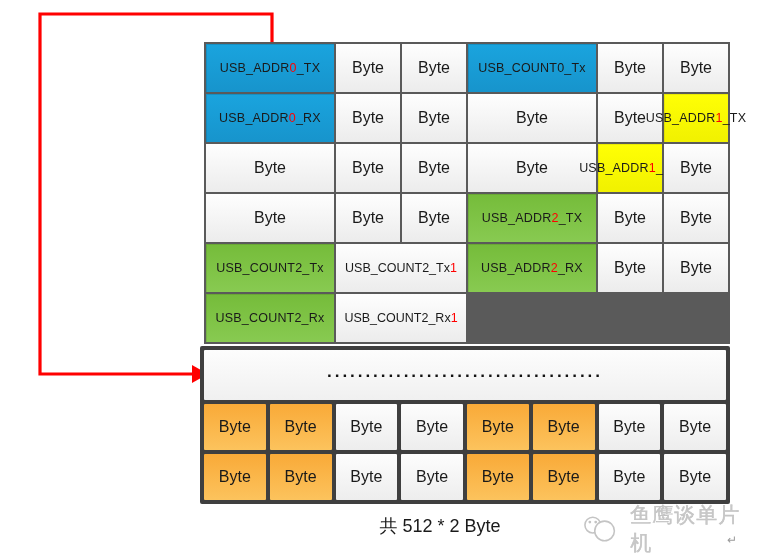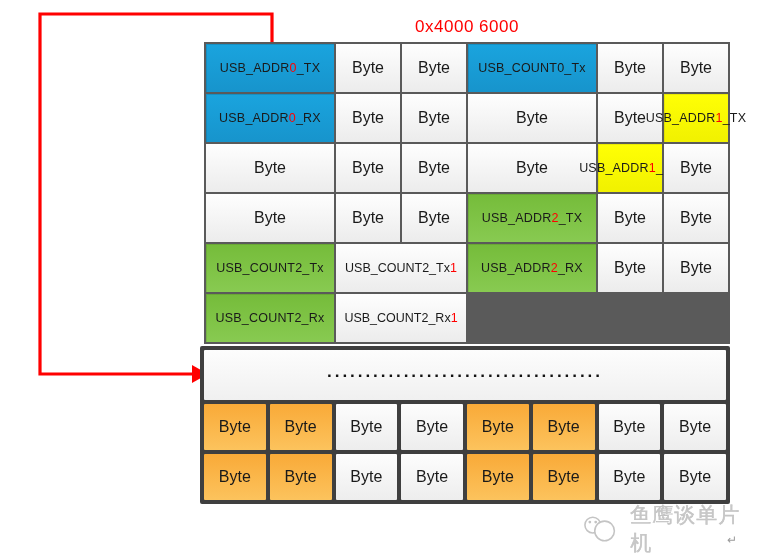--- a/index.html
+++ b/index.html
@@ -54,21 +54,20 @@
 </head>
 <body>
 
 <div class="canvas">
 
   <svg class="arrow-svg" width="760" height="558" viewBox="0 0 760 558">
     <path d="M272,42 L272,14 L40,14 L40,374 L193,374" fill="none" stroke="#FF0000" stroke-width="3.2"></path>
     <polygon points="192,365 208,374 192,383" fill="#FF0000"></polygon>
   </svg>
 
-  <div class="title">0x4000 6000</div>
 
   <div class="regtable">
 
     <div class="cell label c-blue">
       <span>USB_ADDR</span>
         <span class="red">0</span>
         <span>_TX</span>
     </div>
     <div class="cell byte c-white">
         <span>Byte</span>
@@ -228,20 +227,21 @@
         </div>
       <div class="bcell b-white">
           <span>Byte</span>
         </div>
       <div class="bcell b-white">
           <span>Byte</span>
         </div>
     </div>
   </div>
 
+  <div class="caption">共 512 * 2 Byte</div>
 
   <div class="watermark">
     <svg width="40" height="30" viewBox="0 0 40 30">
       <circle cx="13" cy="11" r="8" fill="#ffffff" stroke="#c4c4c4" stroke-width="1.6"></circle>
       <circle cx="25" cy="17" r="10" fill="#ffffff" stroke="#c4c4c4" stroke-width="1.6"></circle>
       <circle cx="10" cy="8" r="1.4" fill="#c4c4c4"></circle>
       <circle cx="16" cy="8" r="1.4" fill="#c4c4c4"></circle>
     </svg>
     <span>鱼鹰谈单片机</span>
   </div>

